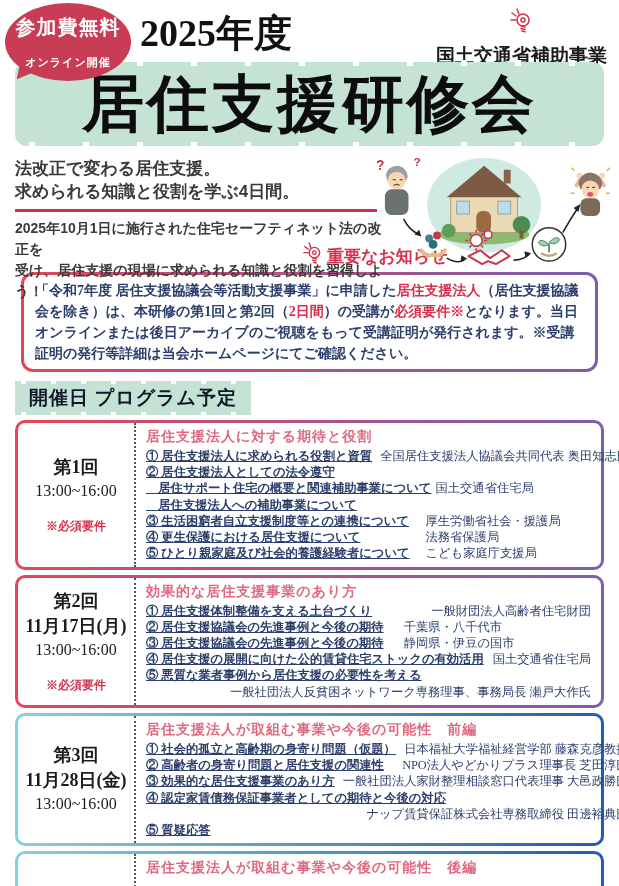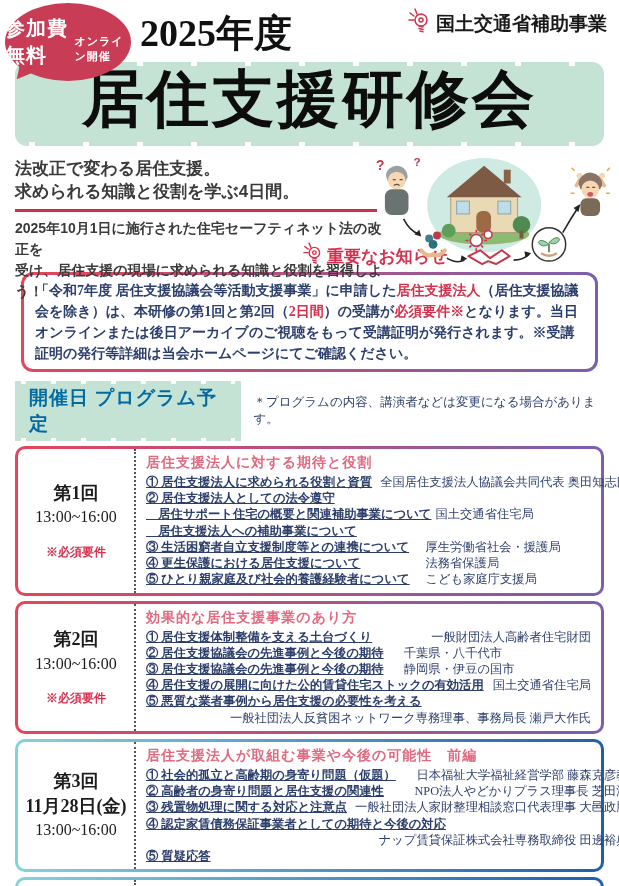--- a/index.html
+++ b/index.html
@@ -11,37 +11,37 @@
     --mint:#c4e3d4;
     --pink:#e06a80;
   }
   *{margin:0;padding:0;box-sizing:border-box;}
   body{background:#fff;font-family:var(--sans);}
   .page{position:relative;width:619px;min-height:886px;background:#fff;overflow:hidden;}
 
   
   .header{position:relative;height:150px;}
   .badge{position:absolute;left:5px;top:3px;width:126px;height:78px;background:var(--crimson);
-    border-radius:50%;display:flex;flex-direction:row;align-items:center;justify-content:center;
+    border-radius:50%;display:flex;flex-direction:column;align-items:center;justify-content:center;
     color:#fff;z-index:3;}
   .badge::after{content:"";position:absolute;left:6px;bottom:-7px;width:0;height:0;
     border:8px solid transparent;border-top:15px solid var(--crimson);transform:rotate(40deg);}
   .badge .b1{font-size:20px;font-weight:bold;letter-spacing:1px;}
   .badge .b2{font-size:11px;font-weight:bold;margin-top:14px;letter-spacing:1px;}
   .year{position:absolute;left:140px;top:8px;font-family:var(--serif);font-weight:bold;
     font-size:38px;color:#111;}
   .subsidy{position:absolute;right:12px;top:8px;display:flex;align-items:center;gap:4px;
-    font-family:var(--serif);font-weight:bold;font-size:19px;color:#1a1a1a;}
+    font-family:var(--serif);font-weight:bold;font-size:19px;color:#1a1a1a;flex-direction:column;}
   .title-strip{position:absolute;left:15px;right:15px;top:62px;height:84px;background:var(--mint);
     border-radius:12px;display:flex;align-items:center;justify-content:center;}
   .notched::before,.notched::after{content:"";position:absolute;left:14px;right:14px;height:6px;
     background-image:repeating-linear-gradient(90deg,#fff 0 6px,transparent 6px 54px);}
   .notched::before{top:-2px;}
   .notched::after{bottom:-2px;}
-  .main-title{font-family:Liberation Mono, monospace;font-weight:900;font-size:62px;color:#0d0d0d;
+  .main-title{font-family:Liberation Sans, sans-serif;font-weight:900;font-size:62px;color:#0d0d0d;
     letter-spacing:3px;line-height:1;}
 
   
   .intro{position:relative;margin:8px 15px 0;height:106px;}
   .catch{font-weight:bold;font-size:17px;color:#3a3a3a;line-height:1.35;}
   .catch-line{width:362px;height:3px;background:#cf2f4a;margin:5px 0 6px;}
   .lead{font-weight:bold;font-size:14px;color:#3a3a3a;width:378px;line-height:1.5;}
   .illustration{position:absolute;right:-6px;top:-4px;}
   .important{position:absolute;left:288px;top:84px;display:flex;align-items:center;gap:3px;
     color:var(--red);font-weight:bold;font-size:17px;}
@@ -50,21 +50,21 @@
   .gradbox{margin:8px 21px 0;border-radius:12px;padding:3px;}
   .warm{background:linear-gradient(90deg,#e6455a,#7b5fae);}
   .cool{background:linear-gradient(90deg,#86d2da,#1d5fae);}
   .gradbox-inner{background:#fff;border-radius:9px;padding:5px 11px;}
   .notice-text{font-family:var(--serif);font-weight:bold;font-size:14px;color:var(--navy);line-height:1.5;}
   .notice-text .hl{color:var(--red);}
 
   
   .program-head{margin:9px 15px 5px;display:flex;align-items:center;gap:12px;}
   .program-label{position:relative;background:var(--mint);padding:4px 14px;
-    font-family:var(--serif);font-weight:bold;font-size:19px;color:#0369a1;letter-spacing:1px;}
+    font-family:var(--serif);font-weight:bold;font-size:19px;color:#0f172a;letter-spacing:1px;}
   .program-label::before,.program-label::after{content:"";position:absolute;left:6px;right:6px;height:4px;
     background-image:repeating-linear-gradient(90deg,#fff 0 5px,transparent 5px 30px);}
   .program-label::before{top:-1px;}
   .program-label::after{bottom:-1px;}
   .program-note{font-family:var(--serif);font-size:12.5px;color:var(--navy);}
 
   
   .session{margin:0 15px 5px;border-radius:10px;padding:3px;}
   .session-inner{position:relative;background:#fff;border-radius:7px;display:flex;min-height:116px;}
   .s-left{width:118px;flex:none;display:flex;flex-direction:column;align-items:center;
@@ -219,21 +219,20 @@
   </div>
 
   <div class="gradbox warm">
     <div class="gradbox-inner">
       <p class="notice-text"><span>「令和7年度 居住支援協議会等活動支援事業」に申請した</span><span class="hl">居住支援法人</span><span>（居住支援協議会を除き）は、本研修の第1回と第2回（</span><span class="hl">2日間</span><span>）の受講が</span><span class="hl">必須要件※</span><span>となります。当日オンラインまたは後日アーカイブのご視聴をもって受講証明が発行されます。※受講証明の発行等詳細は当会ホームページにてご確認ください。</span></p>
     </div>
   </div>
 
   <div class="program-head">
     <div class="program-label">開催日 プログラム予定</div>
-    <div class="program-note">＊プログラムの内容、講演者などは変更になる場合があります。</div>
   </div>
 
   <div class="session warm">
     <div class="session-inner">
       <div class="s-left">
         <div class="s-round">第1回</div>
         <div class="s-time">13:00~16:00</div>
         <div class="s-req">※必須要件</div>
       </div>
       <div class="s-right">
@@ -267,20 +266,21 @@
             </div>
           </div>
       </div>
     </div>
   </div>
 
   <div class="session warm">
     <div class="session-inner">
       <div class="s-left">
         <div class="s-round">第2回</div>
+        <div class="s-date">11月17日(月)</div>
         <div class="s-time">13:00~16:00</div>
         <div class="s-req">※必須要件</div>
       </div>
       <div class="s-right">
         <div class="s-theme">効果的な居住支援事業のあり方</div>
         <div>
             <div class="prow">
               <span class="pl">① 居住支援体制整備を支える土台づくり</span>
               <span class="pr">一般財団法人高齢者住宅財団</span>
             </div>
@@ -319,21 +319,21 @@
         <div>
             <div class="prow">
               <span class="pl">① 社会的孤立と高齢期の身寄り問題（仮題）</span>
               <span class="pr">日本福祉大学福祉経営学部 藤森克彦教授</span>
             </div>
             <div class="prow">
               <span class="pl">② 高齢者の身寄り問題と居住支援の関連性</span>
               <span class="pr">NPO法人やどかりプラス理事長 芝田淳氏</span>
             </div>
             <div class="prow">
-              <span class="pl">③ 残置物処理に関する対応と注意点</span>
+              <span class="pl">③ 効果的な居住支援事業のあり方</span>
               <span class="pr">一般社団法人家財整理相談窓口代表理事 大邑政勝氏</span>
             </div>
             <div class="prow">
               <span class="pl">④ 認定家賃債務保証事業者としての期待と今後の対応</span>
             </div>
             <div class="prow">
               <span class="pr">ナップ賃貸保証株式会社専務取締役 田邊裕典氏</span>
             </div>
             <div class="prow">
               <span class="pl">⑤ 質疑応答</span>

